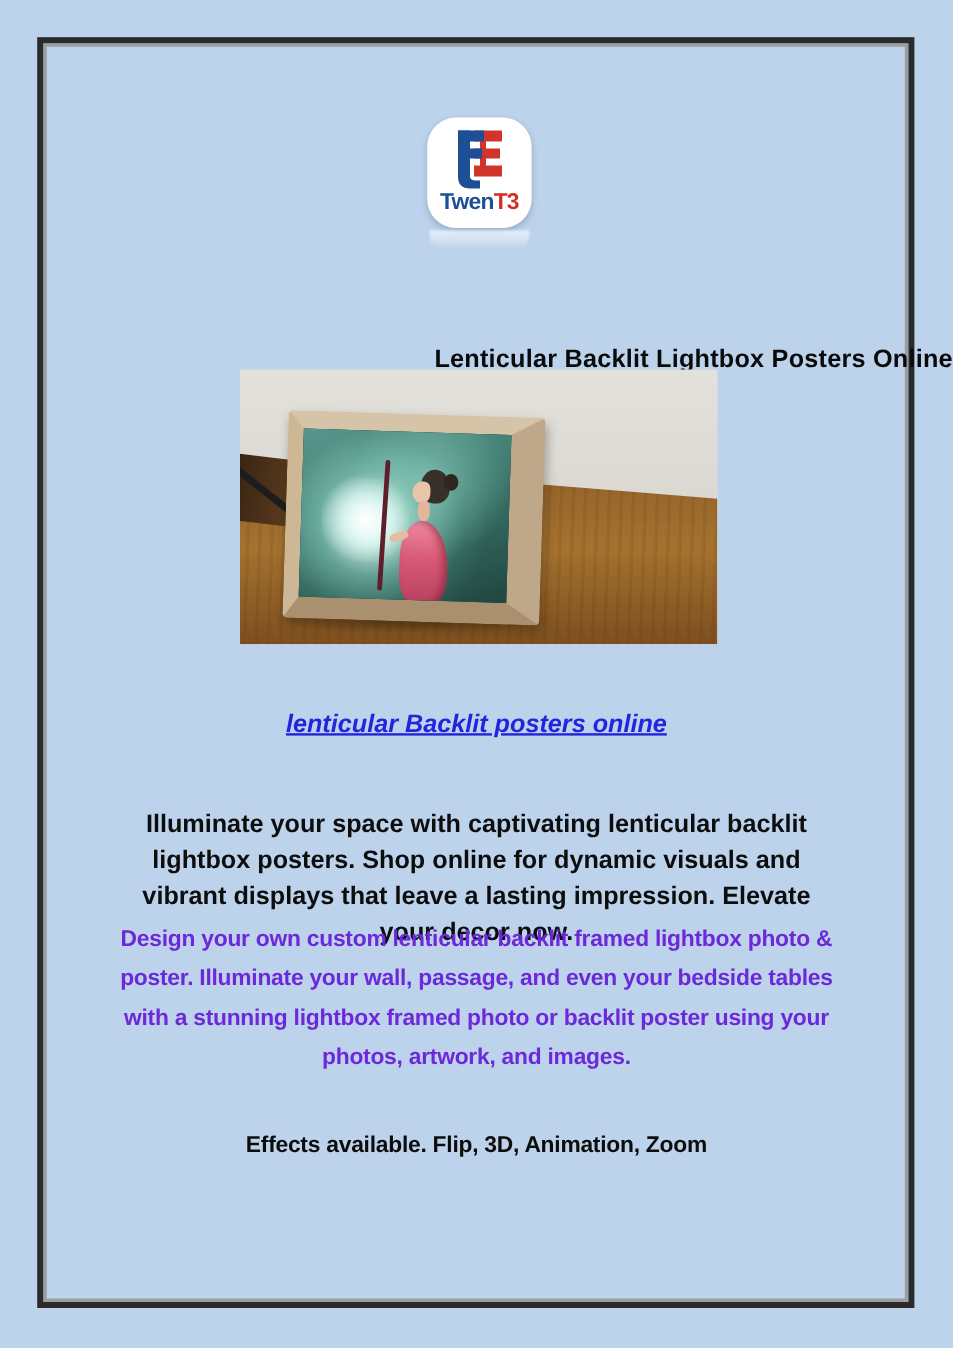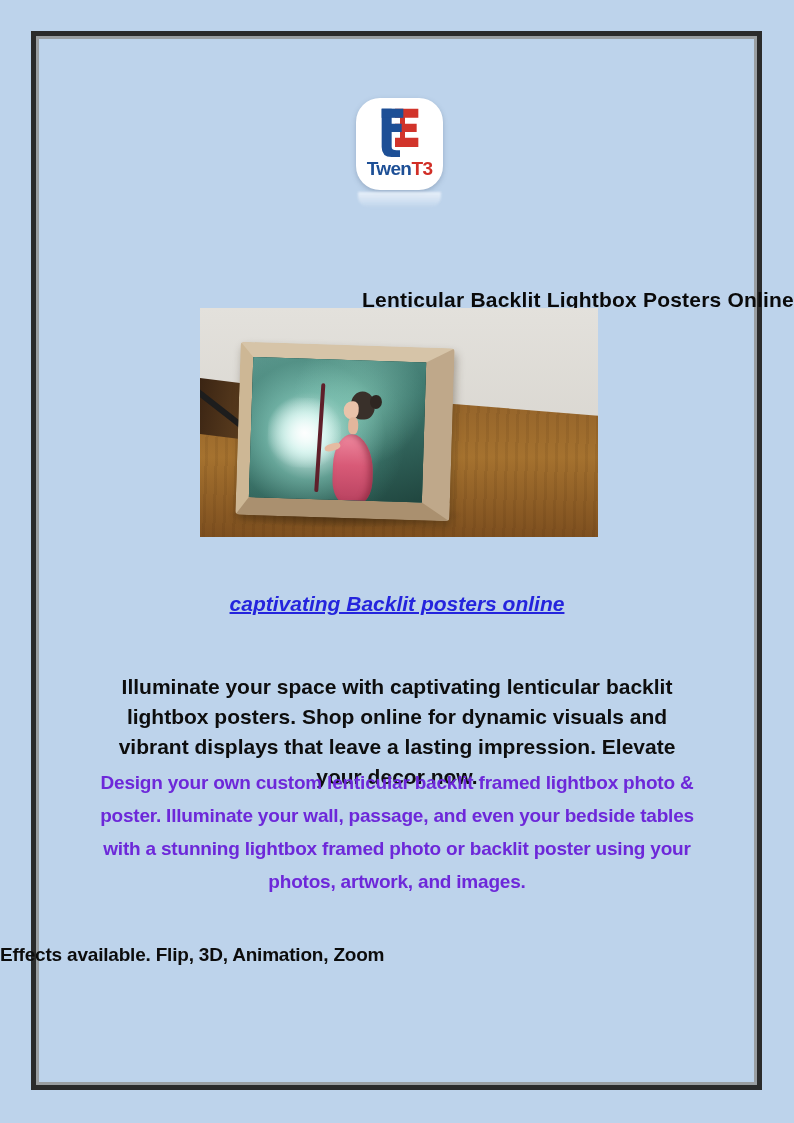--- a/index.html
+++ b/index.html
@@ -119,21 +119,21 @@
     text-align:center; font-size:21px; font-weight:bold; color:#0d0d0d;
     line-height:30px;
   }
   .para-details {
     position:absolute; left:97px; top:766px; width:600px;
     text-align:center; font-size:19px; font-weight:bold; color:#6d28d9;
     line-height:33px; letter-spacing:-0.2px;
   }
   .effects-line {
     position:absolute; left:0; top:944px; width:794px;
-    font-size:19px; font-weight:bold; color:#0c0c0c;
+    text-align:center; font-size:19px; font-weight:bold; color:#0c0c0c;
     letter-spacing:-0.2px;
   }
 </style>
 </head>
 <body>
 
 <div class="page">
 
   <div class="sheet-border"></div>
 
@@ -167,20 +167,20 @@
         <div class="girl-face"></div>
         <div class="girl-neck"></div>
         <div class="girl-dress"></div>
         <div class="girl-arm"></div>
         <div class="umbrella-stick"></div>
       </div>
     </div>
   </div>
 
   <div class="link-line">
-    <a href="#">captivating Backlit posters online</a>
+    <a href="#">lenticular Backlit posters online</a>
   </div>
 
   <p class="para-intro">Illuminate your space with captivating lenticular backlit lightbox posters. Shop online for dynamic visuals and vibrant displays that leave a lasting impression. Elevate your decor now.</p>
   <p class="para-details">Design your own custom lenticular backlit framed lightbox photo &amp; poster. Illuminate your wall, passage, and even your bedside tables with a stunning lightbox framed photo or backlit poster using your photos, artwork, and images.</p>
   <p class="effects-line">Effects available. Flip, 3D, Animation, Zoom</p>
 
 </div>
 
 </body></html>

